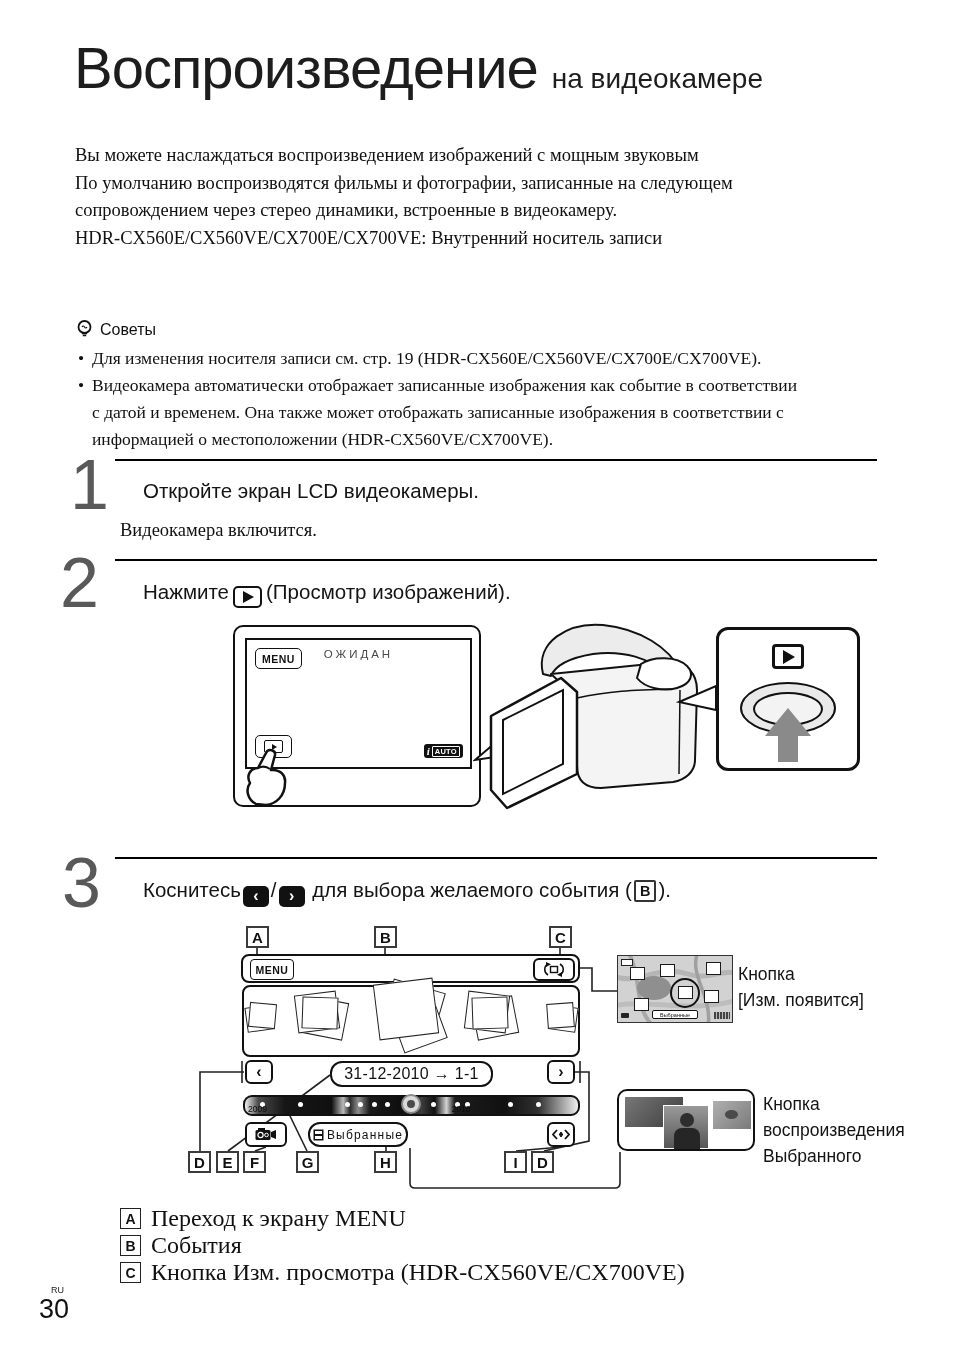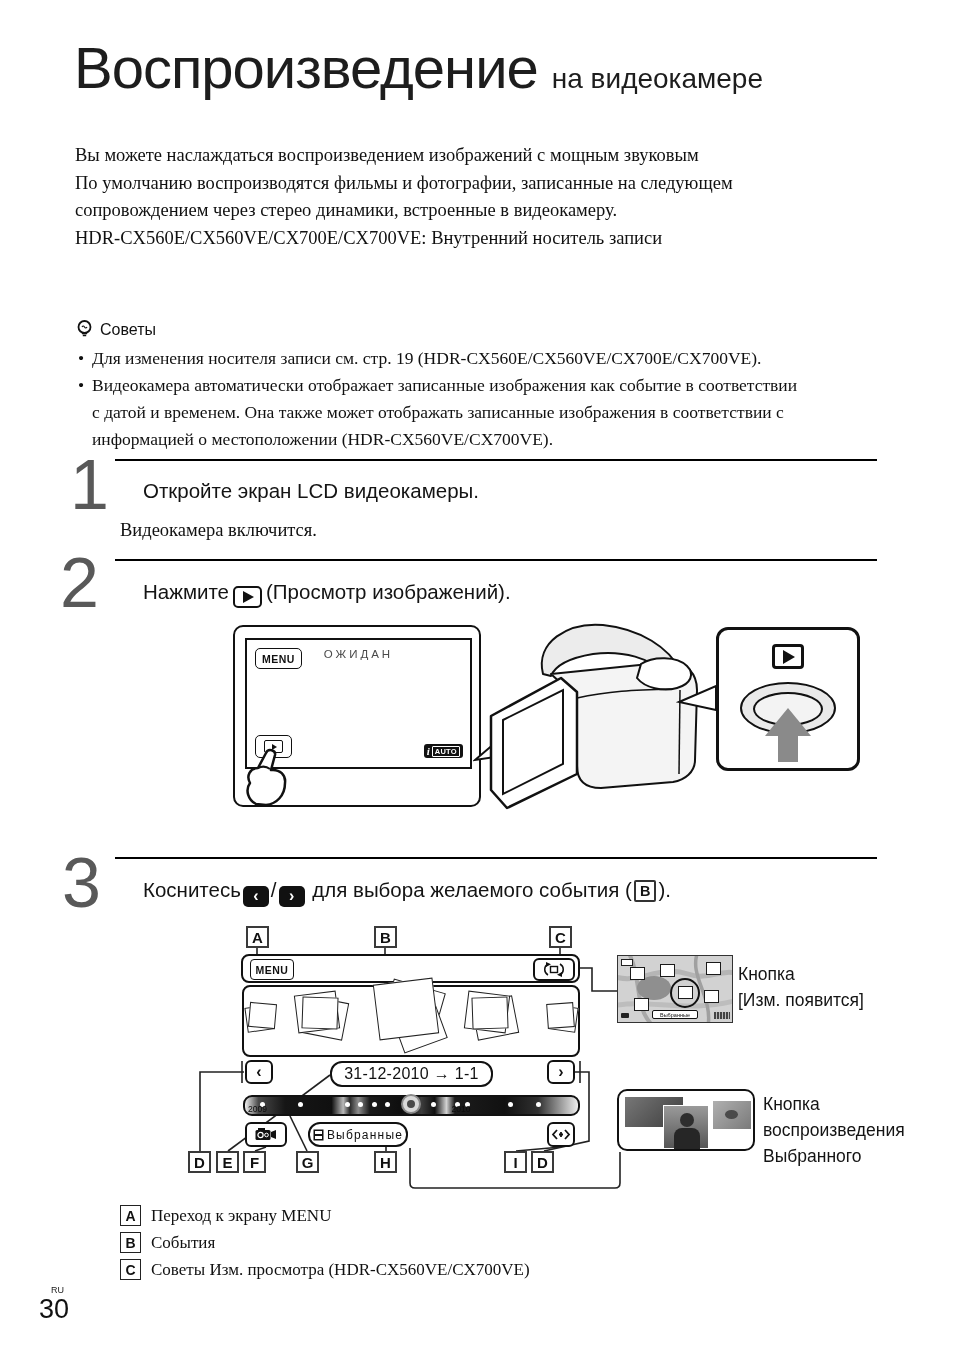--- a/index.html
+++ b/index.html
@@ -141,21 +141,21 @@
 
   
   .hl-box { position:absolute; left:437px; top:164px; width:138px; height:62px; border:2.5px solid #111;
             border-radius:10px; background:#fff; overflow:hidden; }
   .hp { position:absolute; }
 
   
   .legend-row { position:absolute; left:120px; display:flex; align-items:center; gap:10px; white-space:nowrap; }
   .legend-key { width:21px; height:21px; border:1.5px solid #222; display:flex; align-items:center;
                 justify-content:center; font-family:"Liberation Sans",sans-serif; font-weight:bold; font-size:14px; }
-  .legend-text { font-size:17px; }
+  .legend-text { font-size:24px; }
 
   
   .foot-region { position:absolute; left:51px; top:1285px; font-family:"Liberation Sans",sans-serif;
                  font-size:9px; color:#222; }
   .foot-page { position:absolute; left:39px; top:1294px; font-family:"Liberation Sans",sans-serif;
                font-size:27px; font-weight:300; color:#111; }
 </style>
 </head>
 <body>
 
@@ -429,19 +429,19 @@
   <div class="legend-row" style="top:1205px;">
     <span class="legend-key">A</span>
     <span class="legend-text">Переход к экрану MENU</span>
   </div>
   <div class="legend-row" style="top:1232px;">
     <span class="legend-key">B</span>
     <span class="legend-text">События</span>
   </div>
   <div class="legend-row" style="top:1259px;">
     <span class="legend-key">C</span>
-    <span class="legend-text">Советы Изм. просмотра (HDR-CX560VE/CX700VE)</span>
+    <span class="legend-text">Кнопка Изм. просмотра (HDR-CX560VE/CX700VE)</span>
   </div>
 
   <div class="foot-region">RU</div>
   <div class="foot-page">30</div>
 
 </div>
 
 </body></html>

